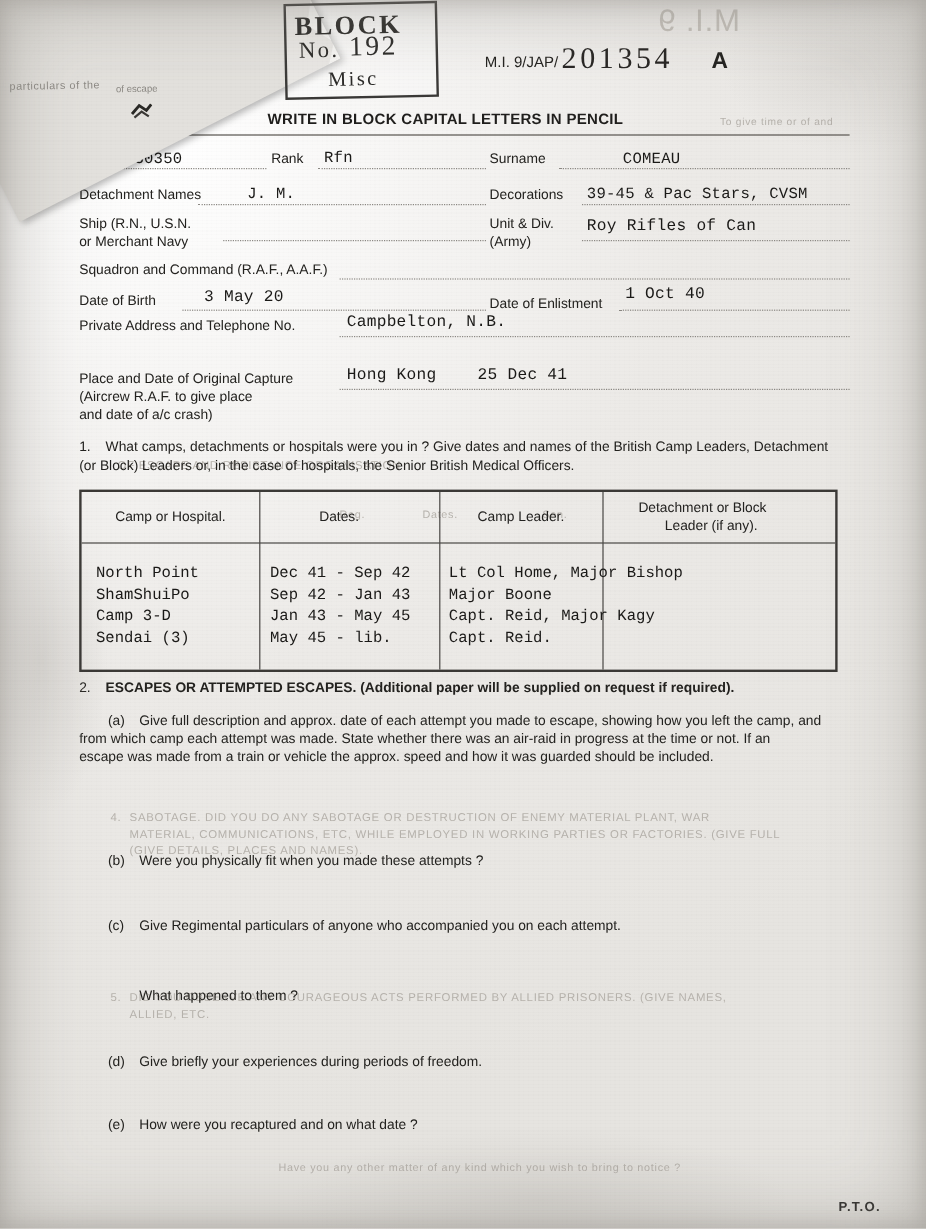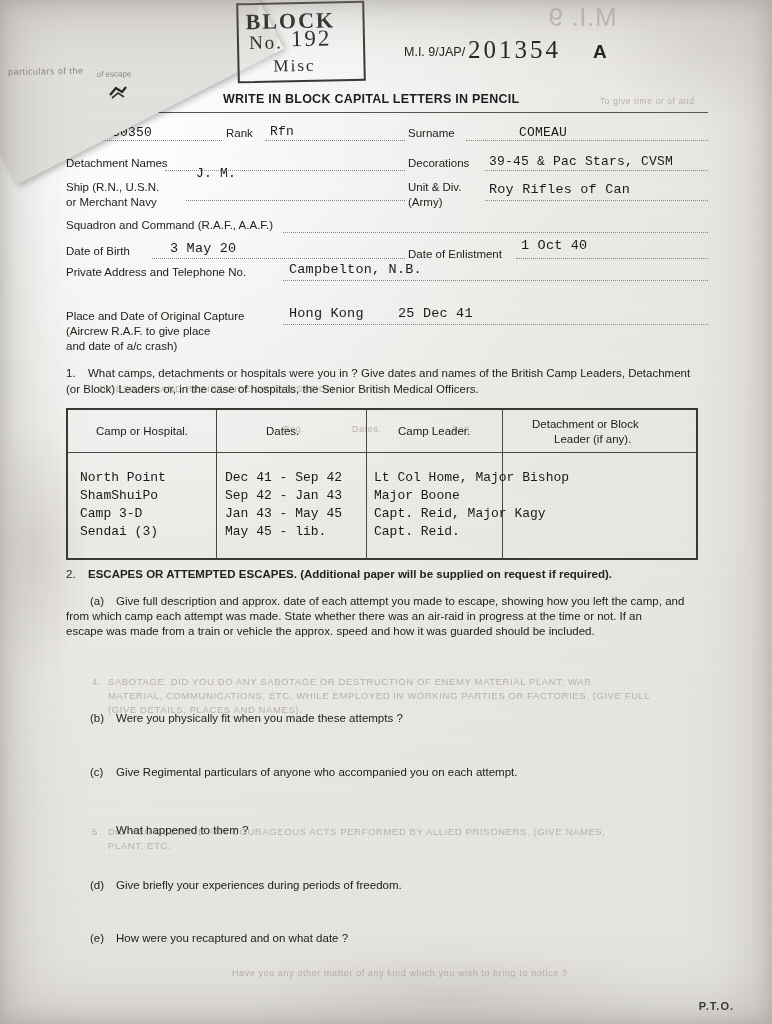--- a/index.html
+++ b/index.html
@@ -223,21 +223,21 @@
   <div class="faint" style="left:352px; top:424px; font-size:9px;">Dates.</div>
   <div class="faint" style="left:452px; top:424px; font-size:9px;">Sen.</div>
 
   <div class="faint" style="left:92px; top:676px; font-size:9.5px;">4.</div>
   <div class="faint" style="left:108px; top:676px; font-size:9.5px;">SABOTAGE.  DID YOU DO ANY SABOTAGE OR DESTRUCTION OF ENEMY MATERIAL PLANT, WAR</div>
   <div class="faint" style="left:108px; top:690px; font-size:9.5px;">MATERIAL, COMMUNICATIONS, ETC, WHILE EMPLOYED IN WORKING PARTIES OR FACTORIES.  (GIVE FULL</div>
   <div class="faint" style="left:108px; top:704px; font-size:9.5px;">(GIVE DETAILS, PLACES AND NAMES).</div>
 
   <div class="faint" style="left:92px; top:826px; font-size:9.5px;">5.</div>
   <div class="faint" style="left:108px; top:826px; font-size:9.5px;">DID YOU OBSERVE ANY COURAGEOUS ACTS PERFORMED BY ALLIED PRISONERS. (GIVE NAMES,</div>
-  <div class="faint" style="left:108px; top:840px; font-size:9.5px;">PLANT, ETC.</div>
+  <div class="faint" style="left:108px; top:840px; font-size:9.5px;">ALLIED, ETC.</div>
 
   <div class="faint" style="left:232px; top:968px; font-size:9px;">Have you any other matter of any kind which you wish to bring to notice ?</div>
 
   <div class="torn-sheet">
 
     <div class="ghost-text g2">particulars of the</div>
     <div class="ghost-text g3">of escape</div>
     <div class="torn-edge"></div>
   </div>
 
@@ -266,21 +266,21 @@
 
   <div class="printed" style="left:226px; top:127px; font-size:11.5px;">Rank</div>
   <div class="typed" style="left:270px; top:124px; font-size:13px;">Rfn</div>
   <div class="dots" style="left:265px; top:140px; width:140px;"></div>
 
   <div class="printed" style="left:408px; top:127px; font-size:11.5px;">Surname</div>
   <div class="typed" style="left:519px; top:125px; font-size:13px;">COMEAU</div>
   <div class="dots" style="left:466px; top:140px; width:242px;"></div>
 
   <div class="printed" style="left:66px; top:157px; font-size:11.5px;">Detachment Names</div>
-  <div class="typed" style="left:196px; top:154px; font-size:13px;margin-top:12px;">J. M.</div>
+  <div class="typed" style="left:206px; top:154px; font-size:13px;">J. M.</div>
   <div class="dots" style="left:165px; top:170px; width:240px;"></div>
 
   <div class="printed" style="left:408px; top:157px; font-size:11.5px;">Decorations</div>
   <div class="typed" style="left:489px; top:154px; font-size:13px;">39-45 &amp; Pac Stars, CVSM</div>
   <div class="dots" style="left:485px; top:170px; width:223px;"></div>
 
   <div class="printed" style="left:66px; top:181px; font-size:11.5px;">Ship (R.N., U.S.N.</div>
   <div class="printed" style="left:66px; top:196px; font-size:11.5px;">or Merchant Navy</div>
   <div class="dots" style="left:186px; top:200px; width:219px;"></div>
 

